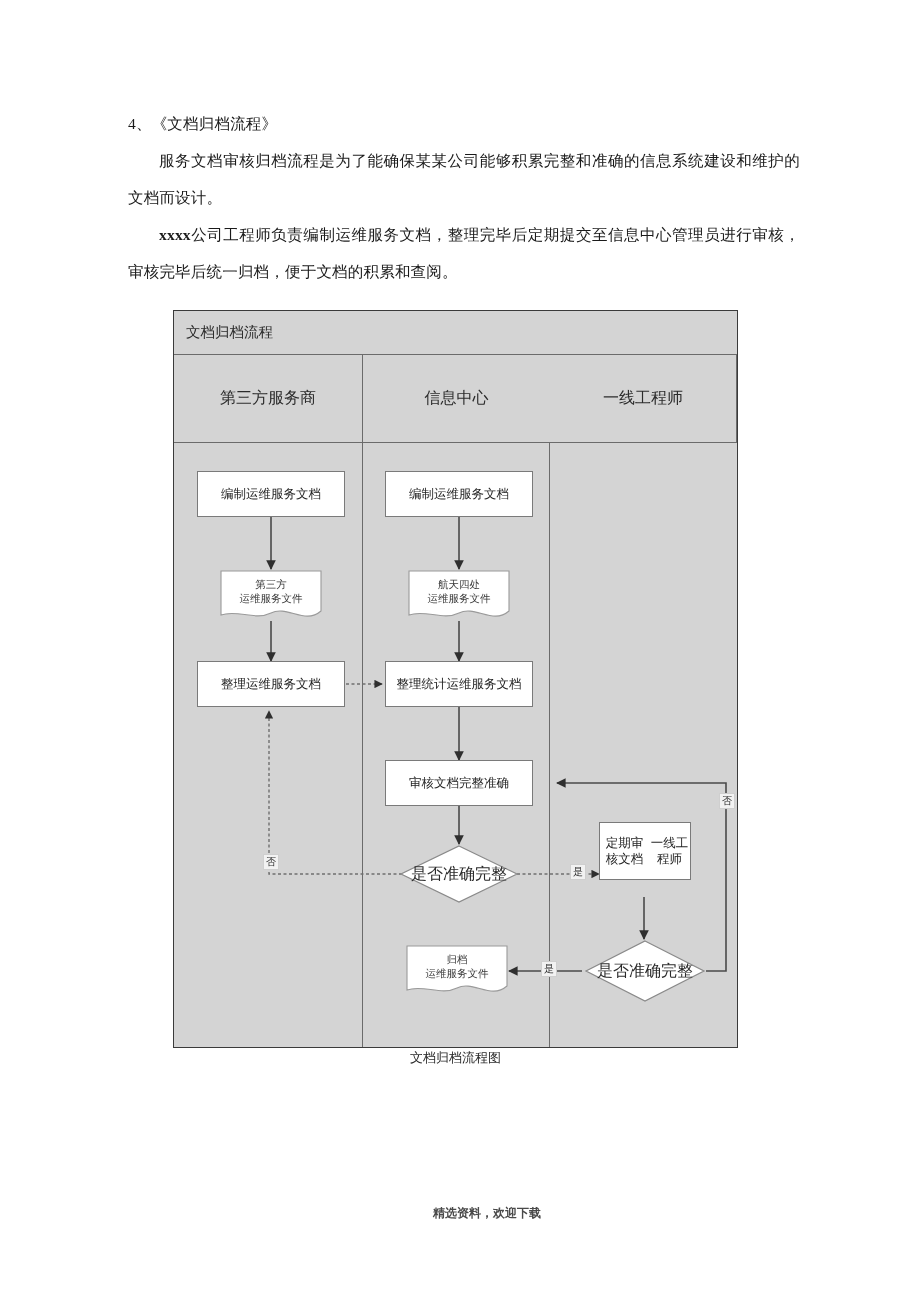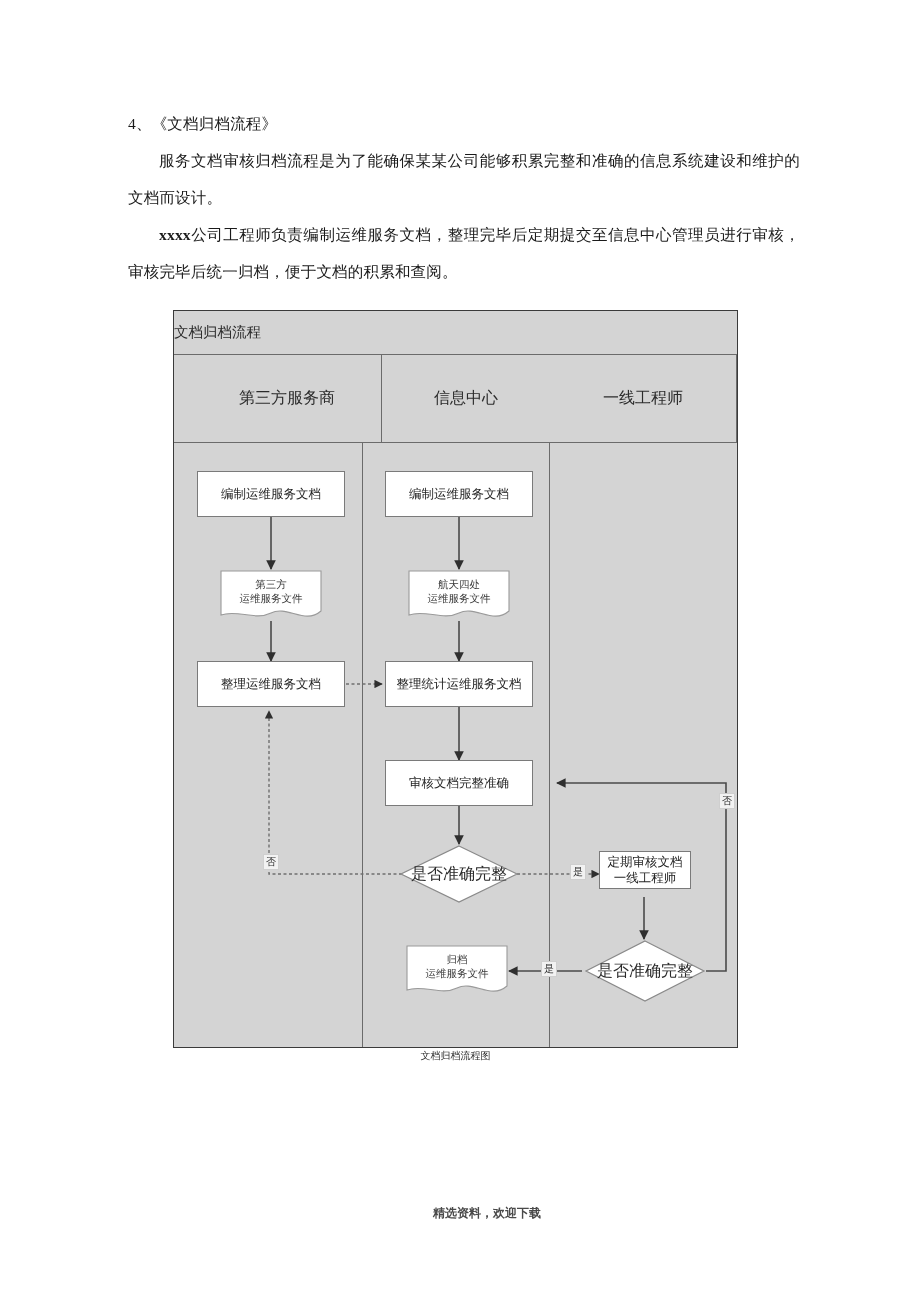--- a/index.html
+++ b/index.html
@@ -55,20 +55,21 @@
   .flow-title {
     position: absolute;
     left: 0;
     top: 0;
     right: 0;
     height: 44px;
     border-bottom: 1.5px solid #6b6b6b;
     box-sizing: border-box;
     display: flex;
     align-items: center;
+    padding-left: 12px;
     font-size: 14.5px;
     color: #2b2b2b;
   }
 
   .lane-headers {
     position: absolute;
     left: 0;
     top: 44px;
     right: 0;
     height: 88px;
@@ -76,21 +77,20 @@
     border-bottom: 1.5px solid #6b6b6b;
     box-sizing: border-box;
   }
   .lane-head {
     display: flex;
     align-items: center;
     justify-content: center;
     font-size: 16px;
     color: #2b2b2b;
     box-sizing: border-box;
-    margin-left: 19px;
   }
   .lane-head.l0 { width: 189px; border-right: 1.5px solid #6b6b6b; }
   .lane-head.l1 { width: 187px; border-right: 1.5px solid #6b6b6b; }
   .lane-head.l2 { flex: 1; }
 
   .lane-body {
     position: absolute;
     left: 0;
     top: 132px;
     right: 0;
@@ -183,21 +183,21 @@
     z-index: 5;
   }
 
   
   .caption {
     position: absolute;
     left: 173px;
     top: 1049px;
     width: 565px;
     text-align: center;
-    font-size: 10px;
+    font-size: 13px;
     color: #2b2b2b;
   }
   .footer {
     position: absolute;
     left: 0;
     top: 1205px;
     width: 920px;
     text-align: center;
     font-size: 12px;
     font-weight: bold;
@@ -301,21 +301,21 @@
   <div class="doc-node" style="left:231px; top:633px; width:104px; height:54px;">
     <svg viewBox="0 0 104 54" preserveAspectRatio="none">
       <path d="M2,2 L102,2 L102,42 C86,56 68,36 52,44 C36,52 18,40 2,46 Z" fill="#ffffff" stroke="#9a9a9a" stroke-width="1.1"></path>
     </svg>
     <div class="doc-label">
       <div>归档</div>
       <div>运维服务文件</div>
     </div>
   </div>
 
-  <div class="node" style="left:425px; top:540px; width:92px; height:38px; flex-direction:column;">
+  <div class="node" style="left:425px; top:511px; width:92px; height:58px; flex-direction:row;">
     <span>定期审核文档</span>
     <span>一线工程师</span>
   </div>
 
   <div class="diamond" style="left:410px; top:628px; width:122px; height:64px;">
     <svg viewBox="0 0 122 64" preserveAspectRatio="none">
       <polygon points="61,2 120,32 61,62 2,32" fill="#ffffff" stroke="#8a8a8a" stroke-width="1.2"></polygon>
     </svg>
     <div class="dia-label">是否准确完整</div>
   </div>

